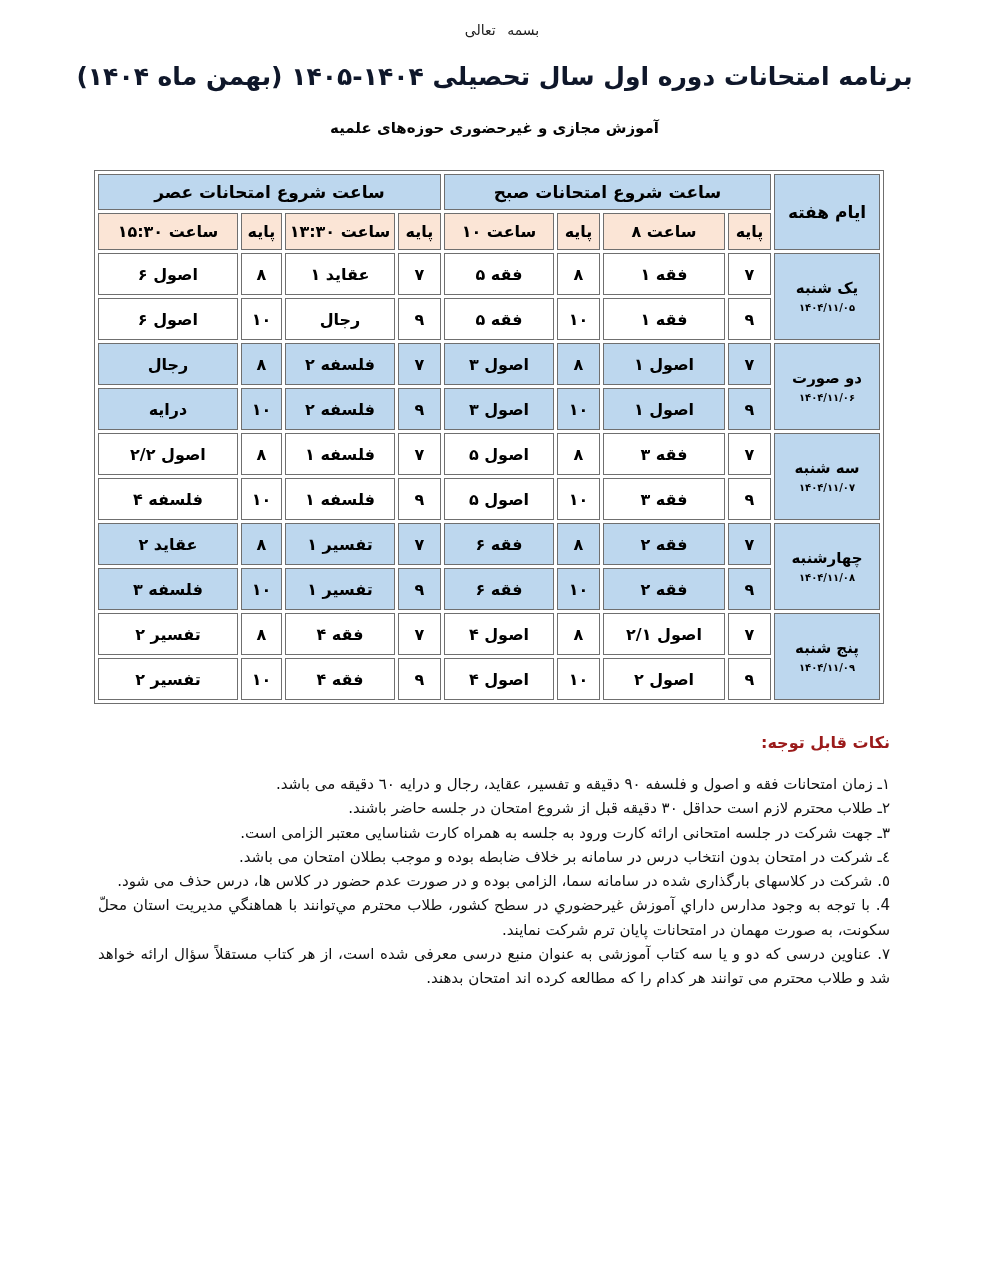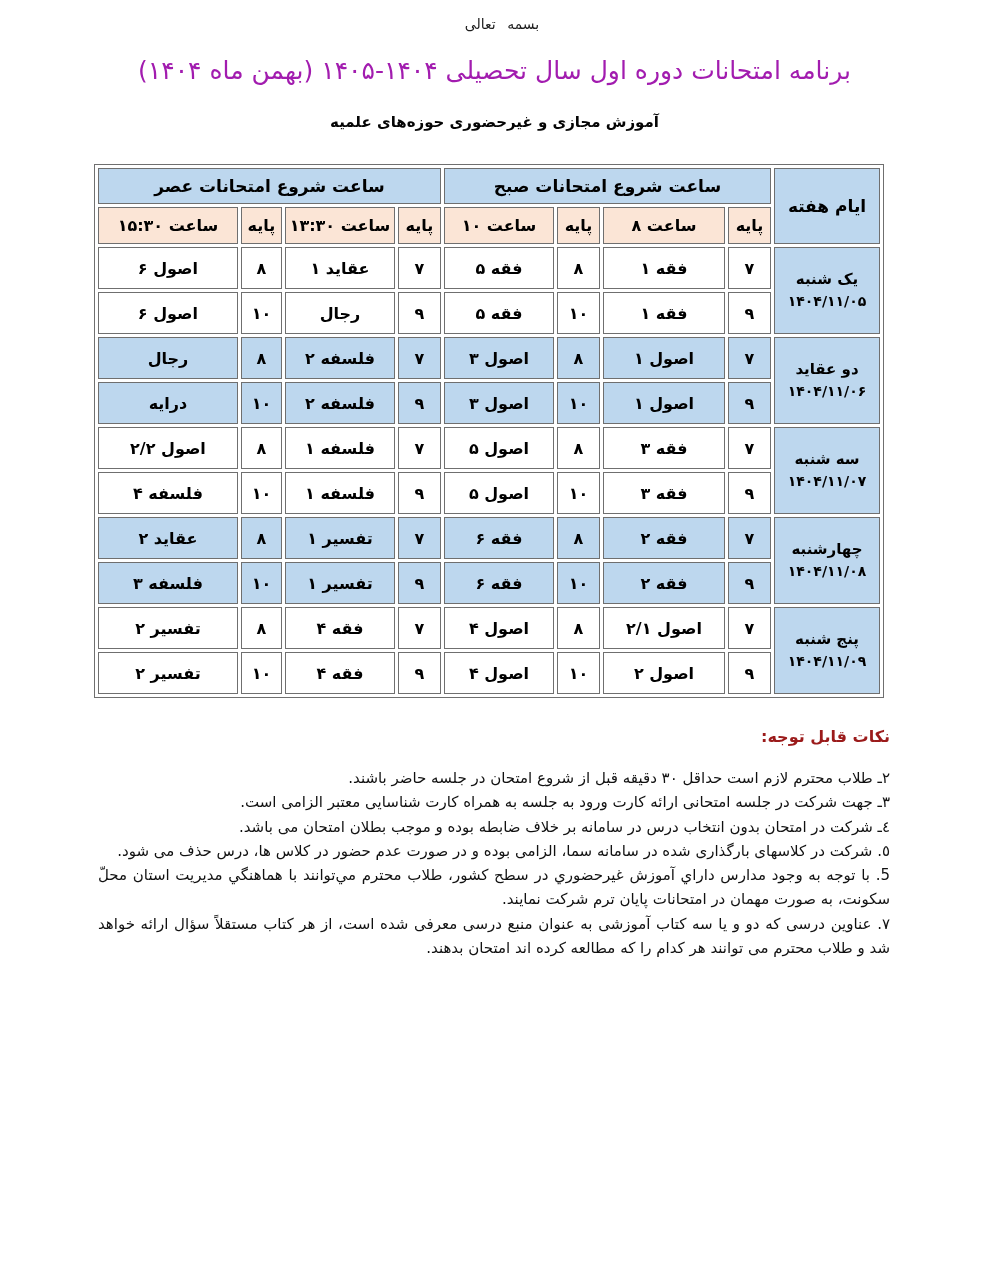--- a/index.html
+++ b/index.html
@@ -9,26 +9,26 @@
     --grid:#6F6F6F;
     --notes-red:#9B1B1B;
   }
   *{box-sizing:border-box;}
   html,body{margin:0;padding:0;}
   body{
     width:989px;height:1280px;background:#ffffff;color:#000;
     font-family:"DejaVu Sans", sans-serif;direction:rtl;overflow:hidden;
   }
   .bismillah{
-    padding-top:16px;text-align:center;font-size:14px;color:#1c1c1c;
+    padding-top:22px;text-align:center;font-size:14px;color:#1c1c1c;
     word-spacing:7px;
     margin-left:15px;
   }
   .title{
-    margin:24px 20px 0;text-align:center;font-size:25px;font-weight:normal;color:#a21caf;
+    margin:24px 20px 0;text-align:center;font-size:25px;font-weight:bold;color:#0f172a;
   }
   .subtitle{
     margin:28px 20px 0;text-align:center;font-size:15px;font-weight:bold;color:#050505;
   }
   .exam-table{
     direction:rtl;table-layout:fixed;width:770px;
     margin:33px 105px 0 114px;
     border-collapse:separate;border-spacing:3px;
     border:1px solid var(--grid);background:#fff;
   }
@@ -36,21 +36,21 @@
     border:1px solid var(--grid);text-align:center;vertical-align:middle;
     font-weight:bold;padding:2px 3px;overflow:hidden;
   }
   .exam-table thead tr.group-row th{height:36px;font-size:17px;background:var(--header-blue);}
   .exam-table thead tr.sub-header th{height:37px;font-size:16px;background:var(--peach);}
   .exam-table th.days-col-header{background:var(--header-blue);font-size:16px;}
   .exam-table td{height:42px;font-size:16px;background:#ffffff;}
   .exam-table tr.shaded td{background:var(--row-blue);}
   .exam-table td.day-cell{background:var(--header-blue);font-size:15px;line-height:1.55;}
   .day-name{font-size:15px;}
-  .day-date{font-size:14px;}
+  .day-date{font-size:10px;}
   .notes{
     width:792px;margin:26px 99px 0 76px;direction:rtl;
     font-size:15px;line-height:1.62;color:#111;
     text-align:justify;
   }
   .notes-heading{
     color:var(--notes-red);font-weight:bold;font-size:16px;margin-bottom:16px;
     text-align:right;
   }
   .note-line{margin:0;}
@@ -115,21 +115,21 @@
           <td class="subject-cell">فقه ۱</td>
           <td class="grade-cell">۱۰</td>
           <td class="subject-cell">فقه ۵</td>
           <td class="grade-cell">۹</td>
           <td class="subject-cell">رجال</td>
           <td class="grade-cell">۱۰</td>
           <td class="subject-cell">اصول ۶</td>
         </tr>
         <tr class="shaded">
           <td rowspan="2" class="day-cell">
-            <div class="day-name">دو عقاید</div>
+            <div class="day-name">دو صورت</div>
             <div class="day-date">۱۴۰۴/۱۱/۰۶</div>
           </td>
           <td class="grade-cell">۷</td>
           <td class="subject-cell">اصول ۱</td>
           <td class="grade-cell">۸</td>
           <td class="subject-cell">اصول ۳</td>
           <td class="grade-cell">۷</td>
           <td class="subject-cell">فلسفه ۲</td>
           <td class="grade-cell">۸</td>
           <td class="subject-cell">رجال</td>
@@ -214,21 +214,22 @@
           <td class="grade-cell">۹</td>
           <td class="subject-cell">فقه ۴</td>
           <td class="grade-cell">۱۰</td>
           <td class="subject-cell">تفسیر ۲</td>
         </tr>
       </tbody>
   </table>
 
   <div class="notes">
     <div class="notes-heading">نکات قابل توجه:</div>
+    <div class="note-line">١ـ زمان امتحانات فقه و اصول و فلسفه ٩٠ دقیقه و تفسیر، عقاید، رجال و درایه ٦٠ دقیقه می باشد.</div>
     <div class="note-line">٢ـ طلاب محترم لازم است حداقل ٣٠ دقیقه قبل از شروع امتحان در جلسه حاضر باشند.</div>
     <div class="note-line">٣ـ جهت شرکت در جلسه امتحانی ارائه کارت ورود به جلسه به همراه کارت شناسایی معتبر الزامی است.</div>
     <div class="note-line">٤ـ شرکت در امتحان بدون انتخاب درس در سامانه بر خلاف ضابطه بوده و موجب بطلان امتحان می باشد.</div>
     <div class="note-line">٥. شرکت در کلاسهای بارگذاری شده در سامانه سما، الزامی بوده و در صورت عدم حضور در کلاس ها، درس حذف می شود.</div>
-    <div class="note-line">5. با توجه به وجود مدارس داراي آموزش غيرحضوري در سطح کشور، طلاب محترم مي‌توانند با هماهنگي مديريت استان محلّ سکونت، به صورت مهمان در امتحانات پایان ترم شرکت نمایند.</div>
+    <div class="note-line">4. با توجه به وجود مدارس داراي آموزش غيرحضوري در سطح کشور، طلاب محترم مي‌توانند با هماهنگي مديريت استان محلّ سکونت، به صورت مهمان در امتحانات پایان ترم شرکت نمایند.</div>
     <div class="note-line">٧. عناوین درسی که دو و یا سه کتاب آموزشی به عنوان منبع درسی معرفی شده است، از هر کتاب مستقلاً سؤال ارائه خواهد شد و طلاب محترم می توانند هر کدام را که مطالعه کرده اند امتحان بدهند.</div>
   </div>
 
 </div>
 
 </body></html>

